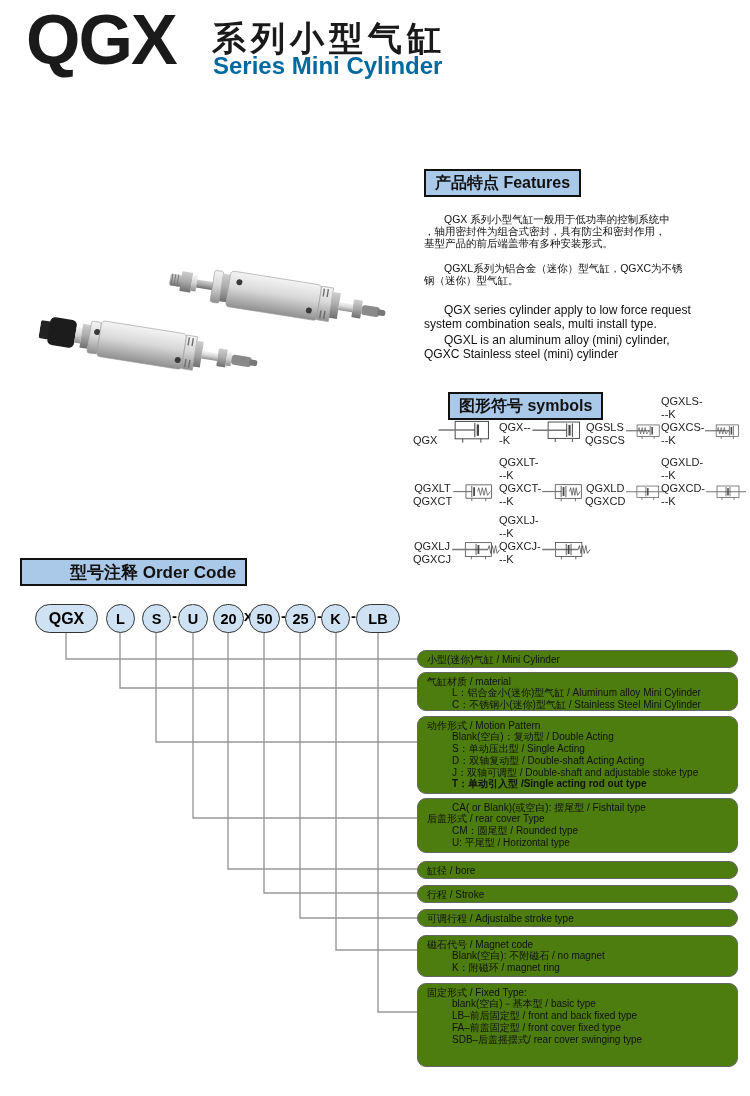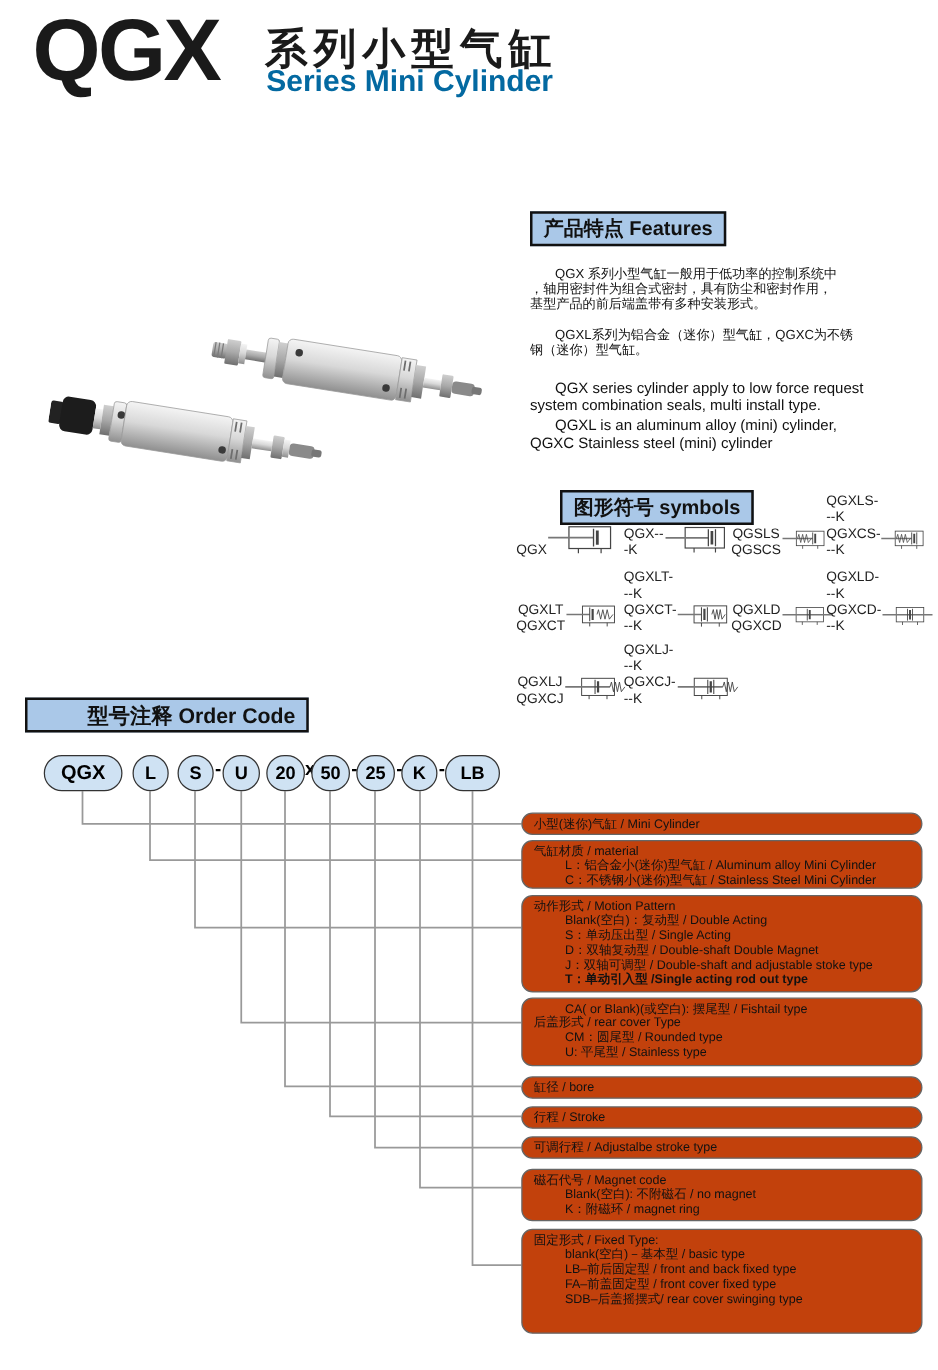--- a/index.html
+++ b/index.html
@@ -37,21 +37,21 @@
 
   
   .pill{
     position:absolute;top:604px;height:29px;background:#cfe2f3;border:1.6px solid #333;
     border-radius:15px;display:flex;align-items:center;justify-content:center;
     font-weight:bold;font-size:14.5px;box-sizing:border-box;color:#000;
   }
   .sep{position:absolute;top:607px;font-weight:bold;font-size:15px;color:#000}
 
   .obox{
-    position:absolute;left:417px;width:321px;background:#c2410c;border:1.4px solid #666;
+    position:absolute;left:417px;width:321px;background:#4d7c0f;border:1.4px solid #666;
     border-radius:9px;box-sizing:border-box;padding:2.5px 9px;
     font-size:10px;line-height:11.8px;color:#111;overflow:hidden;
   }
   .bl{white-space:nowrap}
   .bl.s{padding-left:25px}
   .bl.b{font-weight:bold}
 
   svg{display:block}
 </style>
 </head>
@@ -320,30 +320,30 @@
 <div class="obox" style="top:672px;height:39px">
   <div class="bl t">气缸材质 / material</div>
   <div class="bl s">L：铝合金小(迷你)型气缸 / Aluminum alloy Mini Cylinder</div>
   <div class="bl s">C：不锈钢小(迷你)型气缸 /  Stainless Steel Mini Cylinder</div>
 </div>
 
 <div class="obox" style="top:716px;height:78px">
   <div class="bl t">动作形式  / Motion Pattern</div>
   <div class="bl s">Blank(空白)：复动型 / Double Acting</div>
   <div class="bl s">S：单动压出型  / Single Acting</div>
-  <div class="bl s">D：双轴复动型 / Double-shaft Double Magnet</div>
+  <div class="bl s">D：双轴复动型 / Double-shaft Acting Acting</div>
   <div class="bl s">J：双轴可调型 / Double-shaft and adjustable stoke type</div>
   <div class="bl s b">T：单动引入型  /Single acting rod out type</div>
 </div>
 
 <div class="obox" style="top:798px;height:55px">
   <div class="bl s">CA( or Blank)(或空白): 摆尾型 / Fishtail type</div>
   <div class="bl t">后盖形式 / rear  cover Type</div>
   <div class="bl s">CM：圆尾型 / Rounded type</div>
-  <div class="bl s">U: 平尾型 / Stainless type</div>
+  <div class="bl s">U: 平尾型 / Horizontal type</div>
 </div>
 
 <div class="obox" style="top:861px;height:18px">
   <div class="bl t">缸径 / bore</div>
 </div>
 
 <div class="obox" style="top:885px;height:18px">
   <div class="bl t">行程 / Stroke</div>
 </div>
 

